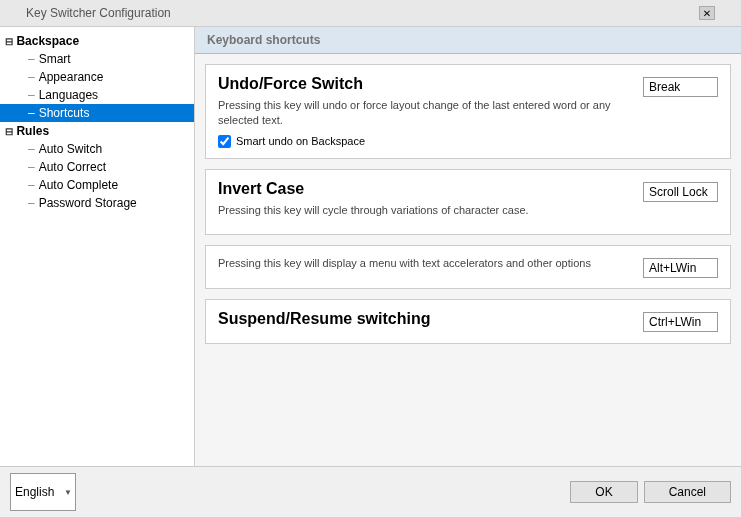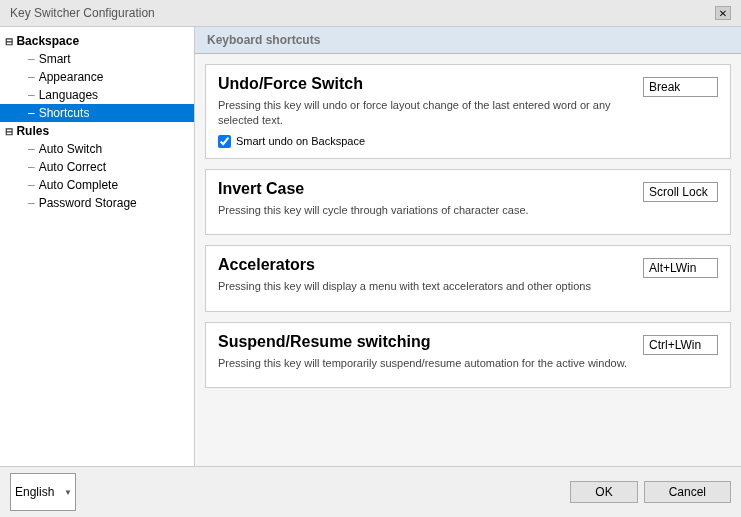--- a/index.html
+++ b/index.html
@@ -10,21 +10,21 @@
       width: 741px;
       height: 517px;
       overflow: hidden;
       display: flex;
       flex-direction: column;
     }
 
     .title-bar {
       background: #e8e8e8;
       border-bottom: 1px solid #ccc;
-      padding: 6px 10px;
+      padding: 6px 26px;
       display: flex;
       align-items: flex-end;
       justify-content: space-between;
     }
 
     .title-bar-text {
       color: #555;
       font-size: 12px;
     }
 
@@ -300,34 +300,32 @@
 
         </div>
         <div style="display:flex;align-items:flex-start;padding-top:2px;">
           <input type="text" class="shortcut-key-input" value="Scroll Lock" style="">
         </div>
       </div>
     </div>
         <div class="shortcut-section">
       <div class="shortcut-row">
         <div class="shortcut-left">
-          <div class="shortcut-title">Accelerators</div>
           <div class="shortcut-desc">Pressing this key will display a menu with text accelerators and other options</div>
 
         </div>
         <div style="display:flex;align-items:flex-start;padding-top:2px;">
           <input type="text" class="shortcut-key-input" value="Alt+LWin" style="">
         </div>
       </div>
     </div>
         <div class="shortcut-section">
       <div class="shortcut-row">
         <div class="shortcut-left">
           <div class="shortcut-title">Suspend/Resume switching</div>
-          <div class="shortcut-desc">Pressing this key will temporarily suspend/resume automation for the active window.</div>
 
         </div>
         <div style="display:flex;align-items:flex-start;padding-top:2px;">
           <input type="text" class="shortcut-key-input" value="Ctrl+LWin" style="">
         </div>
       </div>
     </div>
       </div>
   </div>
 </div>

